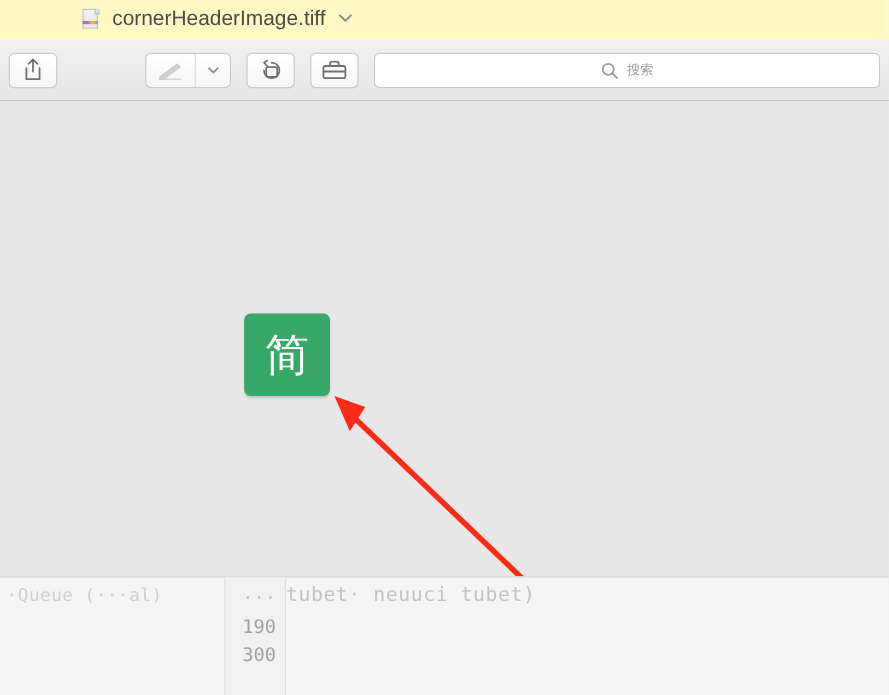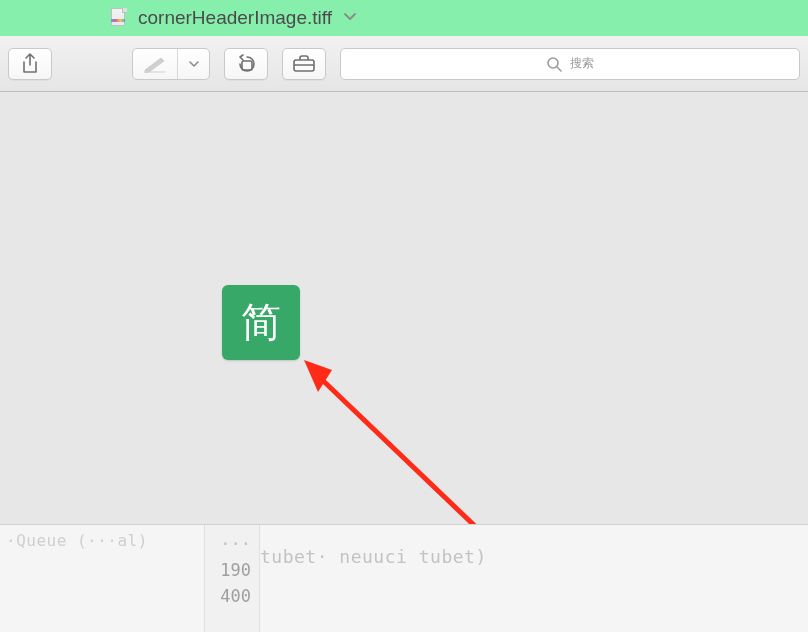--- a/index.html
+++ b/index.html
@@ -1,22 +1,22 @@
 <!DOCTYPE html>
 <html><head>
   <meta charset="utf-8">
   <style>
     * { margin: 0; padding: 0; box-sizing: border-box; }
     html, body { width: 808px; height: 632px; overflow: hidden; font-family: -apple-system, "Helvetica Neue", Arial, sans-serif; background: #ececec; }
     .titlebar {
       height: 36px;
       display: flex;
       align-items: center;
-      padding-left: 108px;
-      background: #86efac;
+      padding-left: 72px;
+      background: #fef9c3;
     }
     .file-icon {
       width: 22px; height: 22px;
       margin-right: 8px;
       position: relative;
     }
     .file-icon .page {
       position: absolute; left: 3px; top: 1px;
       width: 14px; height: 18px;
       background: linear-gradient(#f3f3f3, #e9e9e9);
@@ -146,21 +146,20 @@
       line-height: 26px;
       white-space: pre;
       overflow: hidden;
     }
     .tok-faded { color: #c3c3c3; }
     .topblur {
       position: absolute; top: 0; left: 260px; right: 0; height: 30px;
       color: #c3c3c3; font-size: 18px; letter-spacing: 0.5px;
       display: flex; align-items: flex-start; padding-top: 3px;
       overflow: hidden;
-      margin-top: 16px;
     }
   </style>
 </head>
 <body>
 
 <div class="titlebar">
   <span class="file-icon">
     <span class="page"></span>
       <span class="dogear"></span>
       <span class="stripe"></span>
@@ -230,21 +229,21 @@
   </svg>
 </div>
 
 <div class="code-strip">
   <div class="strip-left">
     <span class="faded">·Queue (···al)</span>
   </div>
   <div class="gutter">
     <div class="tok-faded">···</div>
     <div>190</div>
-    <div>400</div>
+    <div>300</div>
   </div>
   <div class="code-area">
     <div class="topblur">tubet· neuuci tubet)</div>
     <div class="code-line">&nbsp;</div>
     
     
   </div>
 </div>
 
 </body></html>

